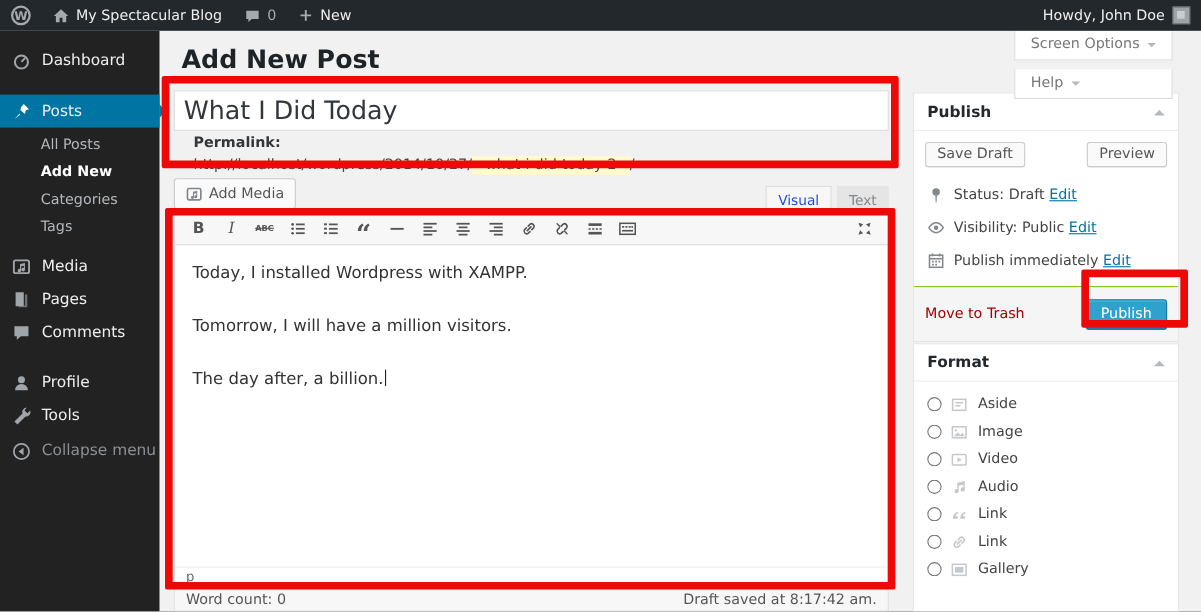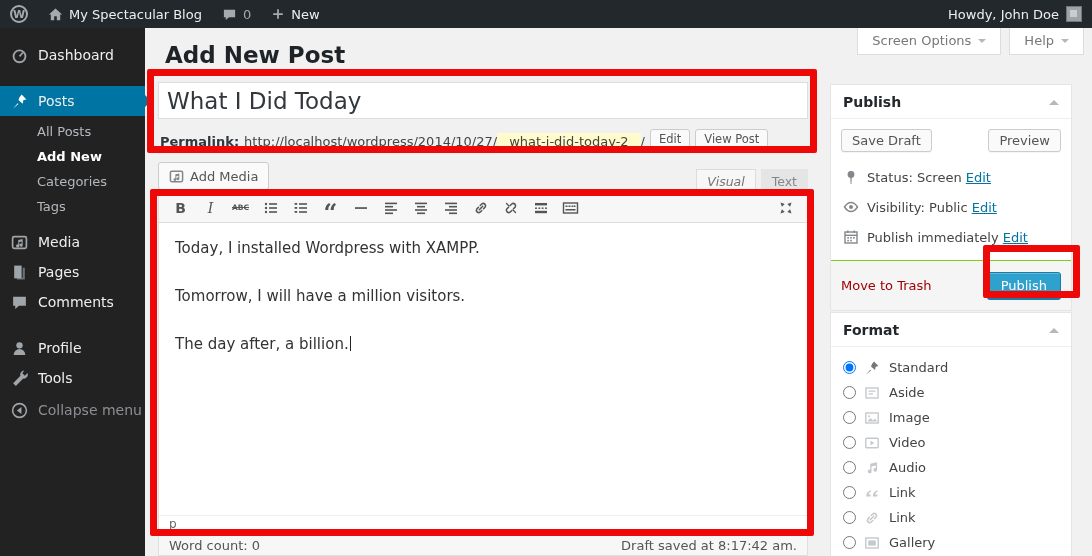--- a/index.html
+++ b/index.html
@@ -35,43 +35,43 @@
   .menu-item.active::after { content:""; position:absolute; right:-6px; top:9px;
     border:6px solid transparent; border-left-color:#0074a2; border-right:none; }
   .menu-sep { height:16px; }
   .submenu { padding:3px 0 8px; }
   .sub-item { height:25px; display:flex; align-items:center; padding-left:37px; color:#b4b9be; font-size:13px; cursor:pointer; }
   .sub-item.current { color:#fff; font-weight:bold; }
   .menu-item.collapse { color:#8c8f94; margin-top:2px; }
 
   
   .page-title { position:absolute; left:165px; top:42px; font-size:23px; font-weight:700; color:#1d2327; }
-  .screen-tabs { position:absolute; top:28px; right:8px; display:flex; gap:8px; z-index:10; }
+  .screen-tabs { position:absolute; top:28px; right:26px; display:flex; gap:8px; z-index:10;flex-direction:column; }
   .stab { background:#fff; border:1px solid #ddd; border-top:none; color:#777;
     padding:5px 14px 6px; display:flex; align-items:center; gap:7px; font-size:13px; cursor:pointer; }
   .tri-down { width:0; height:0; border:4px solid transparent; border-top-color:#b4b9be; margin-top:4px; }
 
   
   .title-input { position:absolute; left:158px; top:82px; width:650px; height:37px;
     border:1px solid #ddd; background:#fff; font-family:inherit; font-size:23px; color:#32373c;
     padding:0 8px; outline:none; }
-  .permalink-row { position:absolute; left:160px; top:123px; height:26px; display:flex; align-items:flex-end; gap:5px; font-size:13px; color:#444; }
+  .permalink-row { position:absolute; left:176px; top:123px; height:26px; display:flex; align-items:flex-start; gap:5px; font-size:13px; color:#444;flex-direction:column; }
   .permalink-row b { color:#32373c; }
   .slug-hl { background:#fffbcc; padding:1px 12px; }
   .btn { display:inline-flex; align-items:center; gap:6px; background:#fafafa; border:1px solid #ccc;
     border-radius:3px; color:#555; font-size:13px; padding:3px 10px; cursor:pointer; font-family:inherit;
     box-shadow:0 1px 0 rgba(0,0,0,0.04); }
   .btn.small { font-size:11.5px; padding:2px 8px; }
 
   
   .addmedia { position:absolute; left:158px; top:162px; height:28px; }
   .editor-tabs { position:absolute; left:158px; top:169px; width:650px; display:flex; justify-content:flex-end; }
   .etab { height:23px; padding:0 10px; display:flex; align-items:center; font-size:12.5px;
     color:#82878c; background:#e5e5e5; margin-left:5px; cursor:pointer; border:1px solid #e5e5e5; border-bottom:none; }
-  .etab.active { background:#f7f7f7; border-color:#dcdcdc; color:#737373;font-style:italic; }
+  .etab.active { background:#f7f7f7; border-color:#dcdcdc; color:#1d4ed8; }
   .editor { position:absolute; left:158px; top:192px; width:650px; height:340px;
     background:#fff; border:1px solid #dedede; }
   .mce-toolbar { height:30px; background:#f7f7f7; border-bottom:1px solid #dedede;
     display:flex; align-items:center; gap:3px; padding:0 8px; position:relative; }
   .tbtn { width:27px; height:24px; display:flex; align-items:center; justify-content:center;
     color:#555; cursor:pointer; border-radius:2px; }
   .tbtn.b { font-weight:bold; font-size:14px; }
   .tbtn.i { font-family:"DejaVu Serif","Liberation Serif",serif; font-style:italic; font-size:14px; }
   .tbtn.abc { font-size:7.5px; font-weight:bold; text-decoration:line-through; letter-spacing:0; }
   .tbtn.quote { font-family:"DejaVu Serif",serif; font-size:24px; font-weight:bold; line-height:10px; padding-top:10px; }
@@ -399,21 +399,21 @@
     <div class="minor-actions">
       <button class="btn">Save Draft</button>
       <button class="btn">Preview</button>
     </div>
     <div class="misc-section">
       <div class="misc-row">
         <svg class="misc-ico" width="16" height="16" viewBox="0 0 16 16">
             <circle cx="8" cy="5.5" r="3.4" fill="currentColor"></circle>
             <path fill="currentColor" d="M7.3 8.8h1.4L8.4 15h-.8z"></path>
           </svg>
-        <span><span>Status:</span> <span>Screen</span> <span class="editlink">Edit</span></span>
+        <span><span>Status:</span> <span>Draft</span> <span class="editlink">Edit</span></span>
       </div>
       <div class="misc-row">
         <svg class="misc-ico" width="16" height="16" viewBox="0 0 16 16">
             <path d="M8 3.5C4.7 3.5 2.2 6.9 1.5 8c.7 1.1 3.2 4.5 6.5 4.5s5.8-3.4 6.5-4.5C13.8 6.9 11.3 3.5 8 3.5z" fill="none" stroke="currentColor" stroke-width="1.4"></path>
             <circle cx="8" cy="8" r="2" fill="currentColor"></circle>
           </svg>
         <span><span>Visibility:</span> <span>Public</span> <span class="editlink">Edit</span></span>
       </div>
       <div class="misc-row">
         <svg class="misc-ico" width="16" height="16" viewBox="0 0 16 16">
@@ -436,29 +436,20 @@
       <button class="publish-btn">Publish</button>
     </div>
   </div>
 
   <div class="postbox format">
     <div class="pb-head">
       <span class="pb-title">Format</span>
       <span class="tri-up"></span>
     </div>
     <div class="fmt-rows">
-      <label class="fmt-row selected">
-        <input type="radio" name="fmt" checked="" style="">
-        <span class="fmt-ico">
-            <svg width="16" height="16" viewBox="0 0 16 16">
-              <path fill="currentColor" d="M10 1.5 14.5 6l-2.8.7-.7 3.3L7 6.5l1-2.6zM6.3 9.7 2 14.5 7 10.4z"></path>
-            </svg>
-          </span>
-        <span class="fmt-label">Standard</span>
-      </label>
       <label class="fmt-row">
         <input type="radio" name="fmt" style="">
         <span class="fmt-ico">
             <svg width="16" height="16" viewBox="0 0 16 16">
               <rect x="2" y="3" width="12" height="10" fill="none" stroke="currentColor" stroke-width="1.4"></rect>
               <path d="M4.5 6.2h7M4.5 8.8h4.5" stroke="currentColor" stroke-width="1.3"></path>
             </svg>
           </span>
         <span class="fmt-label">Aside</span>
       </label>

